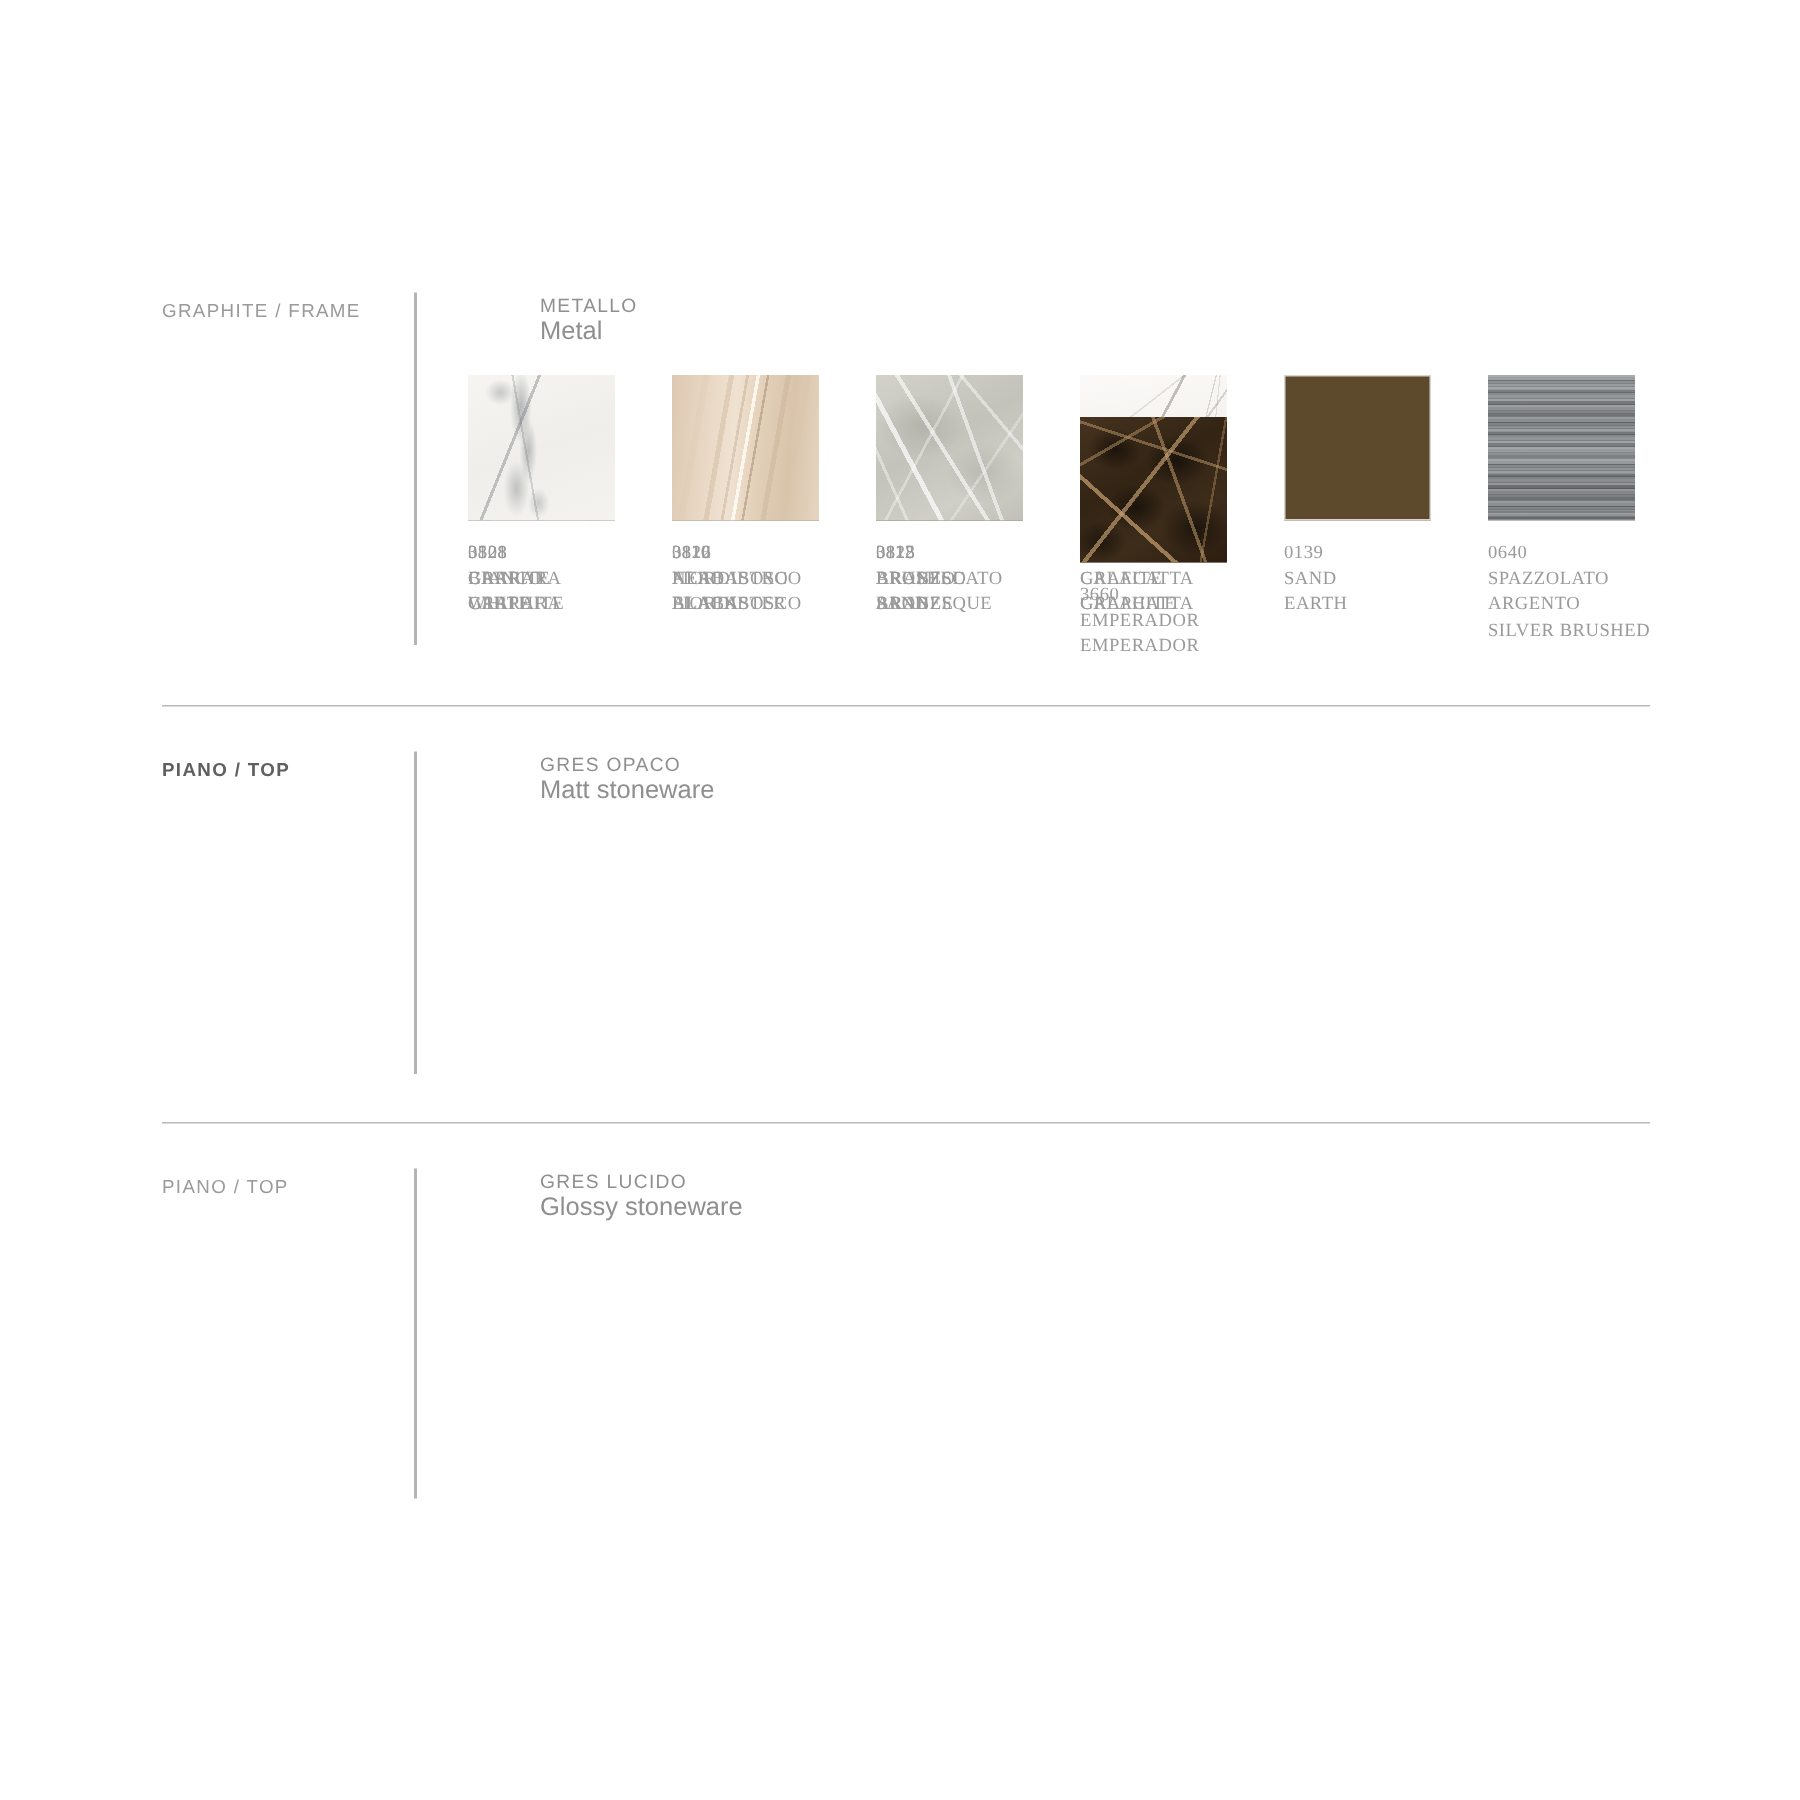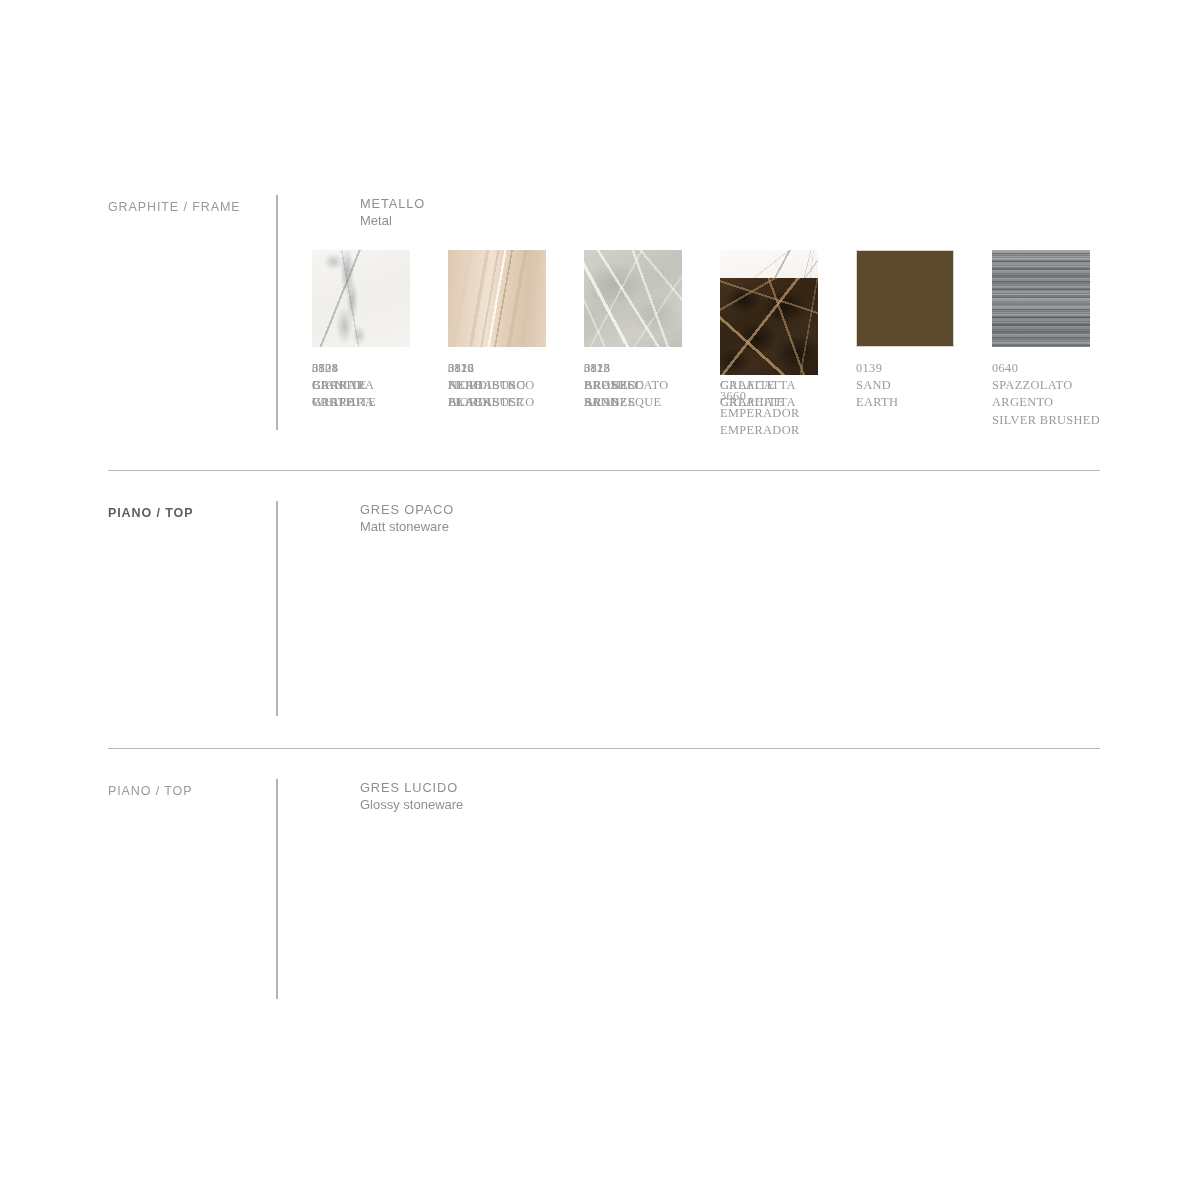--- a/index.html
+++ b/index.html
@@ -42,21 +42,21 @@
   
   .group-head { position: absolute; left: 312px; top: 0; margin-left: 48px; }
   .group-title {
     font-size: 12.8px;
     letter-spacing: 0.9px;
     color: #8f8f8f;
     line-height: 17px;
     white-space: nowrap;
   }
   .group-sub {
-    font-size: 13px;
+    font-size: 17px;
     color: #8f8f8f;
     line-height: 17px;
     white-space: nowrap;
   }
 
   
   .swatch-row { position: absolute; left: 312px; top: 0; }
   .swatch-cell {
     position: absolute;
     top: 0;

